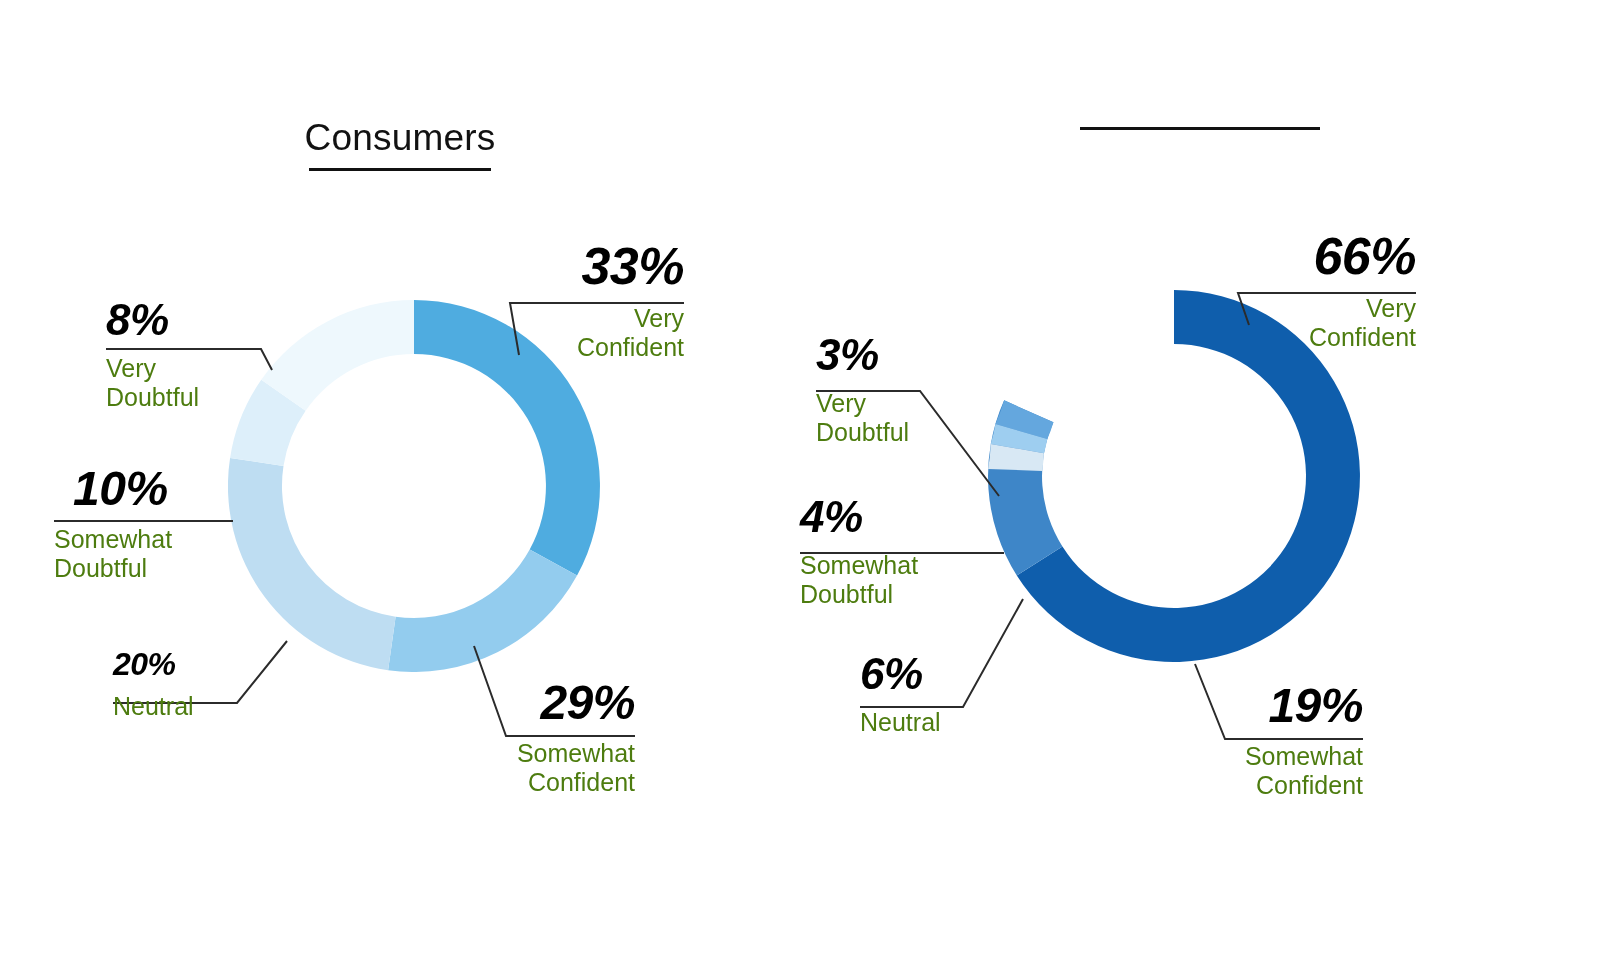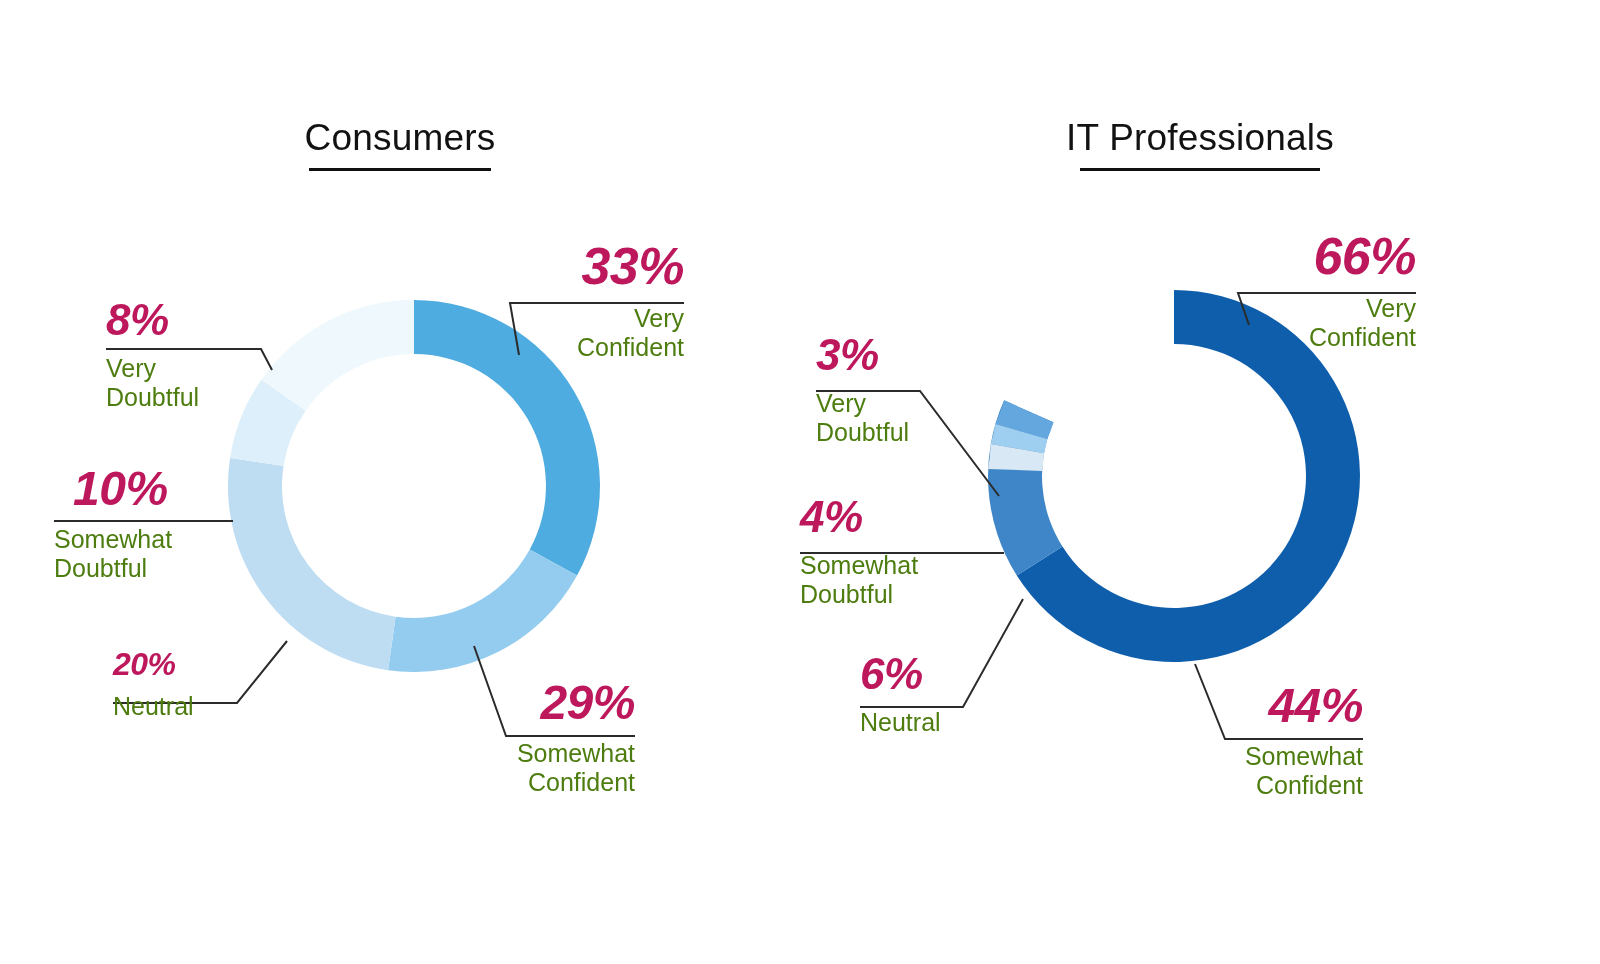--- a/index.html
+++ b/index.html
@@ -57,21 +57,21 @@
   
   .callout {
     position: absolute;
   }
   .callout .pct {
     font-style: italic;
     font-weight: 700;
     font-size: 44px;
     line-height: 1.0;
     letter-spacing: -0.5px;
-    color: #be185d;
+    color: #000000;
     white-space: nowrap;
   }
   .callout .rule {
     height: 2px;
     background: #2b2b2b;
     margin-top: 5px;
   }
   .callout .lbl {
     font-size: 25px;
     line-height: 1.16;
@@ -163,21 +163,20 @@
       <div class="pct" style="font-size:48px;">29%</div>
       <div class="rule" style="width:0; opacity:0;"></div>
       <div class="lbl">Somewhat
 Confident</div>
     </div>
   </div>
 
   <div class="panel panel-right">
 
     <div class="panel-title title-right">
-      <span>IT Professionals</span>
       <span class="rule"></span>
     </div>
 
     <div class="donut-wrap" style="left:188px; top:290px;">
       <svg width="372" height="372" viewBox="0 0 372 372">
         <g transform="translate(186,186)">
 
           <path fill="#0F5EAC" d="M 0 -186 A 186 186 0 1 1 -157.21 99.47 L -111.55 70.58 A 132 132 0 1 0 0 -132 Z"></path>
 
           <path fill="#3E86C8" d="M -157.21 99.47 A 186 186 0 0 1 -169.87 -75.66 L -120.56 -53.69 A 132 132 0 0 0 -111.55 70.58 Z"></path>
@@ -227,20 +226,20 @@
 Doubtful</div>
     </div>
 
     <div class="callout align-left" style="left:60px; top:652px; width:200px;">
       <div class="pct">6%</div>
       <div class="rule" style="width:0; opacity:0;"></div>
       <div class="lbl">Neutral</div>
     </div>
 
     <div class="callout align-right" style="left:263px; top:682px; width:300px;">
-      <div class="pct" style="font-size:48px;">44%</div>
+      <div class="pct" style="font-size:48px;">19%</div>
       <div class="rule" style="width:0; opacity:0;"></div>
       <div class="lbl">Somewhat
 Confident</div>
     </div>
   </div>
 
 </div>
 
 </body></html>

